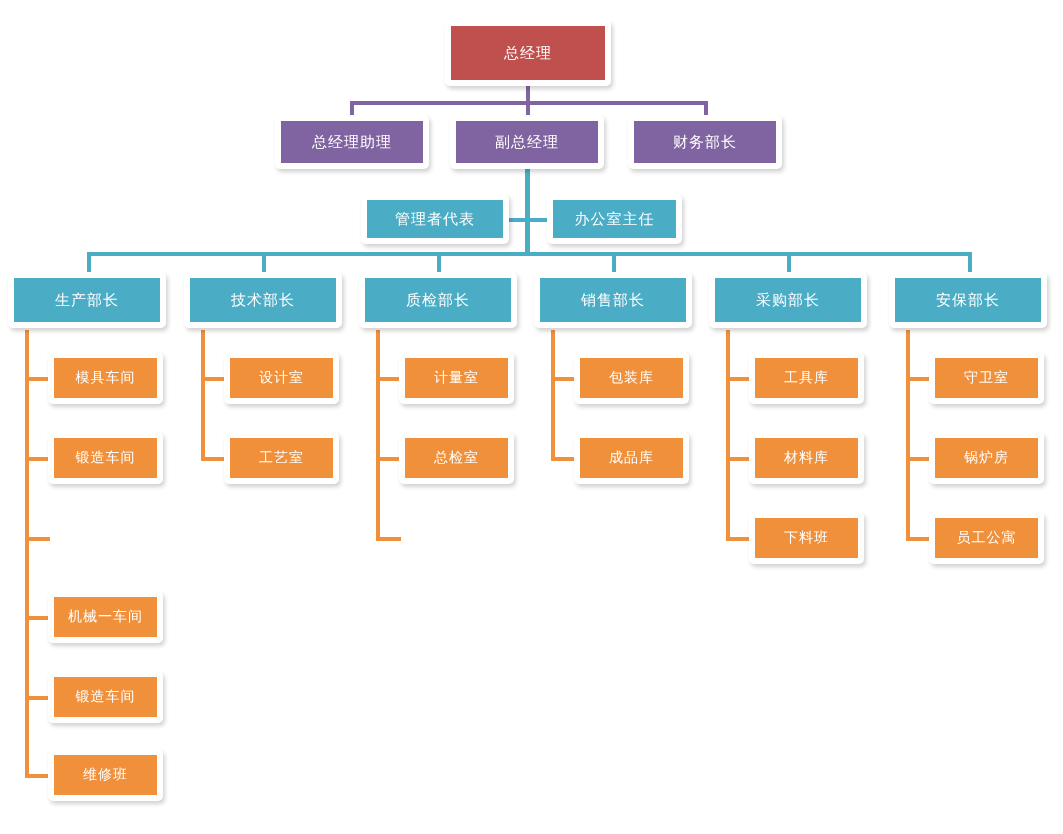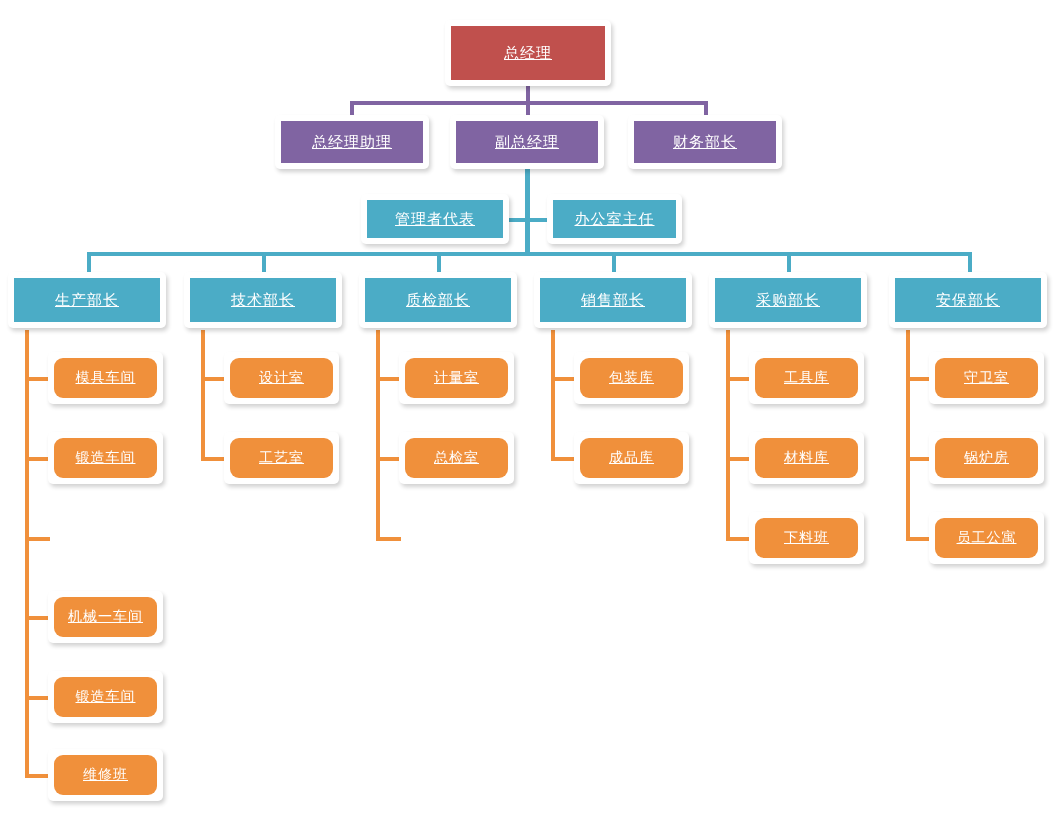--- a/index.html
+++ b/index.html
@@ -26,27 +26,26 @@
     box-shadow:2px 3px 4px rgba(0,0,0,0.18);
     z-index:5;
   }
   .node .fill{
     width:100%;height:100%;
     display:flex;align-items:center;justify-content:center;
     color:#ffffff;
     letter-spacing:1px;
     box-sizing:border-box;
     line-height:1.1;
-    text-decoration:underline;
   }
   .lvl-ceo  .fill{background:#c0504d;font-size:15px;}
   .lvl-exec .fill{background:#8064a2;font-size:15px;}
   .lvl-mid  .fill{background:#4bacc6;font-size:15px;}
   .lvl-dept .fill{background:#4bacc6;font-size:15px;}
-  .lvl-leaf .fill{background:#f0903b;font-size:14px;border-radius:9px;}
+  .lvl-leaf .fill{background:#f0903b;font-size:14px;}
 </style>
 </head>
 <body>
 
 <div id="chart">
 
   <div class="line v" style="left:526px;top:84px;width:4px;height:19px;background:#8064a2;"></div>
   <div class="line h" style="left:350px;top:101px;width:358px;background:#8064a2;"></div>
   <div class="line v" style="left:350px;top:101px;height:17px;background:#8064a2;"></div>
   <div class="line v" style="left:526px;top:101px;height:17px;background:#8064a2;"></div>

